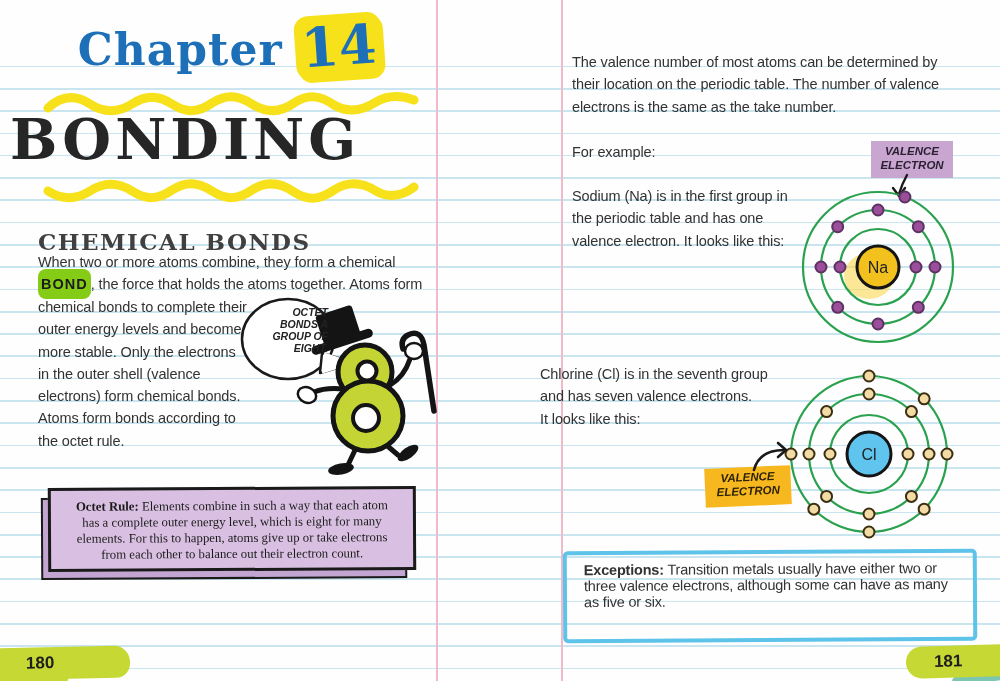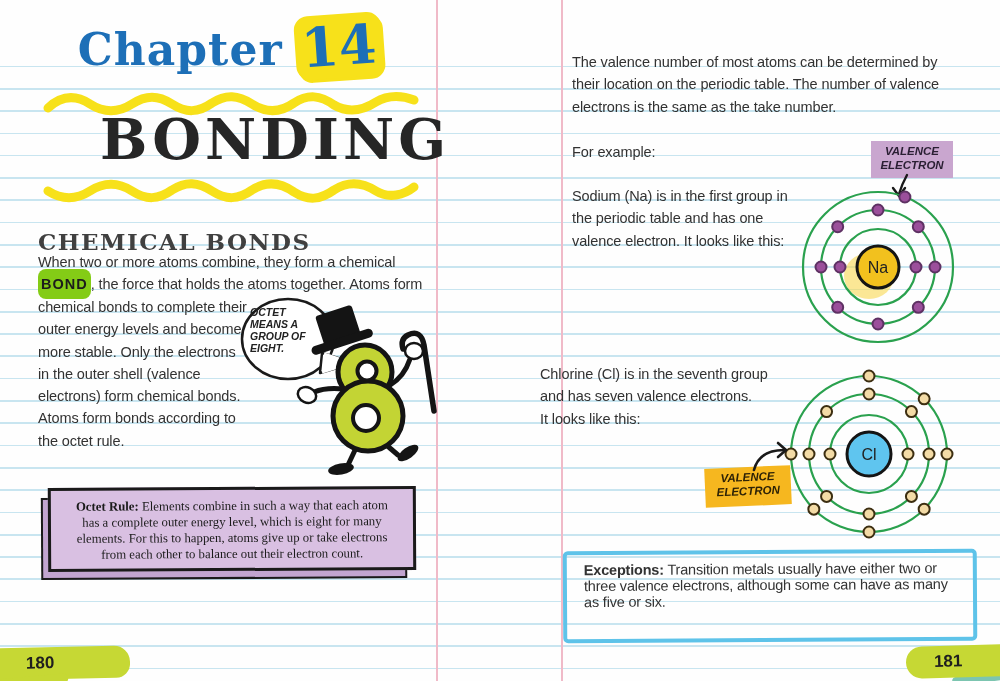--- a/index.html
+++ b/index.html
@@ -9,31 +9,31 @@
          background:repeating-linear-gradient(to bottom,transparent 0px,transparent 20.6px,#c8e5f0 20.6px,#c8e5f0 22.3px);}
   .mline{position:absolute;top:0;bottom:0;width:2px;background:#f0bac8;}
 
   
   .chapter{position:absolute;left:55px;top:14px;width:350px;text-align:center;}
   .chapter-word{font-family:"DejaVu Serif",serif;font-weight:bold;color:#1d6fb7;font-size:44px;letter-spacing:1px;}
   .chapter-num{display:inline-block;font-family:"DejaVu Serif",serif;font-weight:bold;color:#1d6fb7;
                font-size:54px;background:#f7e11a;border-radius:14px;padding:0 6px;margin-left:8px;
                transform:rotate(-4deg);box-shadow:2px 3px 0 #f7e11a;}
   .squiggle{position:absolute;left:40px;width:385px;height:28px;}
-  .title{position:absolute;left:10px;top:106px;width:440px;text-align:right;
+  .title{position:absolute;left:10px;top:106px;width:440px;text-align:left;
          font-family:"DejaVu Serif",serif;font-weight:bold;font-size:56px;letter-spacing:4px;color:#262626;}
   .section-heading{position:absolute;left:38px;top:228px;font-family:"DejaVu Serif",serif;
          font-weight:bold;font-size:23px;letter-spacing:1.5px;color:#404040;}
   .hand{color:#323232;font-size:14.5px;letter-spacing:-0.1px;}
   .hand .ln{height:22.3px;line-height:22.3px;white-space:nowrap;}
   .introA{position:absolute;left:38px;top:251px;}
   .introB{position:absolute;left:38px;top:296px;}
   .bond{background:#84cc16;font-weight:bold;letter-spacing:1px;color:#1c1c1c;padding:7px 3px;border-radius:8px;}
   .octet-char{position:absolute;left:238px;top:293px;width:225px;height:190px;}
-  .bubble-text{position:absolute;left:250px;top:306px;width:78px;text-align:left;
+  .bubble-text{position:absolute;left:250px;top:306px;width:78px;text-align:right;
                font-size:10.5px;font-weight:bold;font-style:italic;color:#222;line-height:12px;}
   .octet-box{position:absolute;left:48px;top:487px;width:368px;height:84px;background:#d9c0e2;
              border:3px solid #1a1a1a;box-sizing:border-box;text-align:center;
              box-shadow:-8px 9px 0 -3px #c2a5d0,-8px 9px 0 -1px #1a1a1a;transform:rotate(-0.3deg);}
   .octet-box .oln{font-family:"Liberation Serif",serif;font-size:12.8px;line-height:16px;color:#1b1b1b;white-space:nowrap;}
   .octet-box .oln:first-child{margin-top:8px;}
   .page-tab{position:absolute;height:32px;background:#c6d834;color:#1f1f1f;font-weight:bold;
             font-size:17px;line-height:32px;}
   .tab180{left:-14px;top:647px;width:104px;border-radius:10px 16px 14px 10px;transform:rotate(-1.2deg);
           padding-left:40px;}
@@ -126,21 +126,21 @@
     <circle cx="128" cy="125" r="13" fill="#ffffff" stroke="#141414" stroke-width="4"></circle>
 
     <g transform="rotate(-18 105 48)">
       <rect x="86" y="16" width="38" height="32" rx="3" fill="#141414"></rect>
       <rect x="72" y="44" width="64" height="9" rx="4.5" fill="#141414"></rect>
     </g>
   </svg>
 
   <div class="bubble-text">
     <div>OCTET</div>
-    <div>MEANS A</div>
+    <div>BONDS A</div>
     <div>GROUP OF</div>
     <div>EIGHT.</div>
   </div>
 
   <div class="octet-box">
     <div class="oln"><b>Octet Rule:</b><span> Elements combine in such a way that each atom</span></div>
     <div class="oln">has a complete outer energy level, which is eight for many</div>
     <div class="oln">elements. For this to happen, atoms give up or take electrons</div>
     <div class="oln">from each other to balance out their electron count.</div>
   </div>

